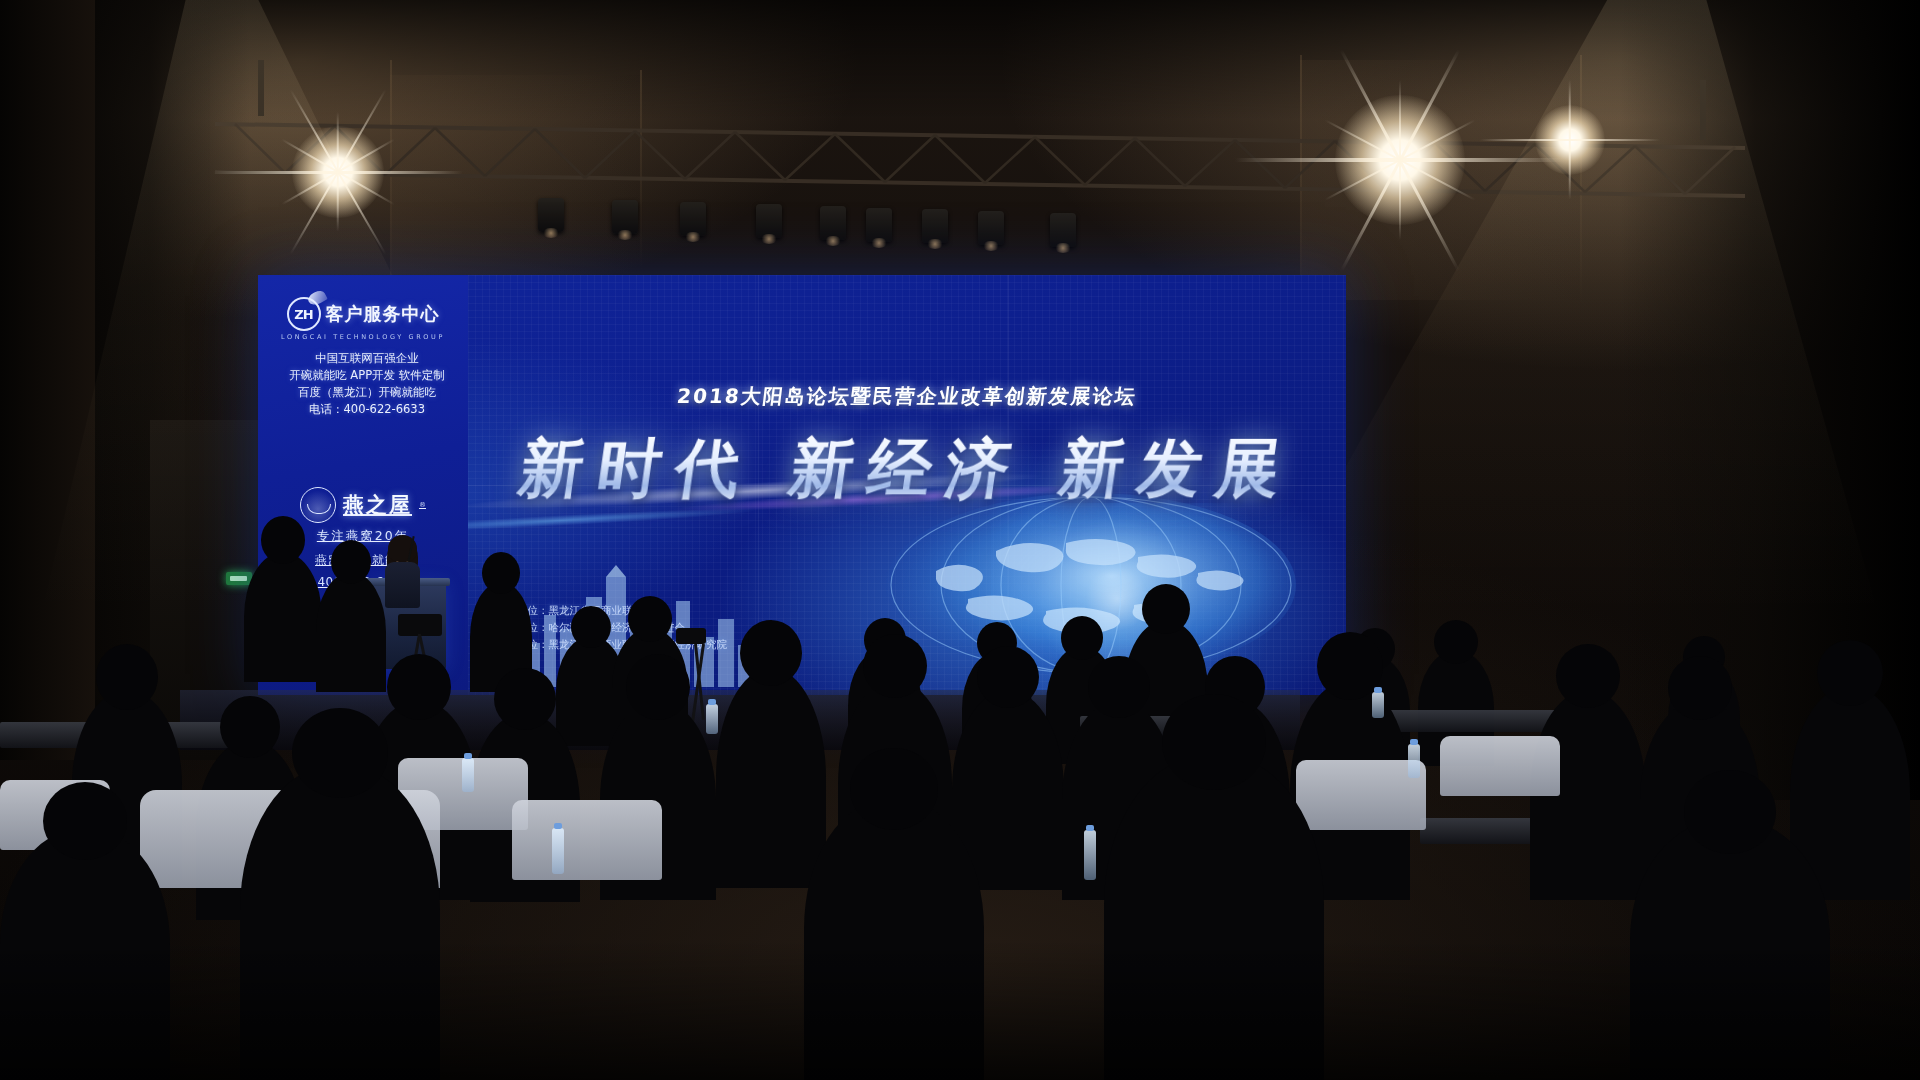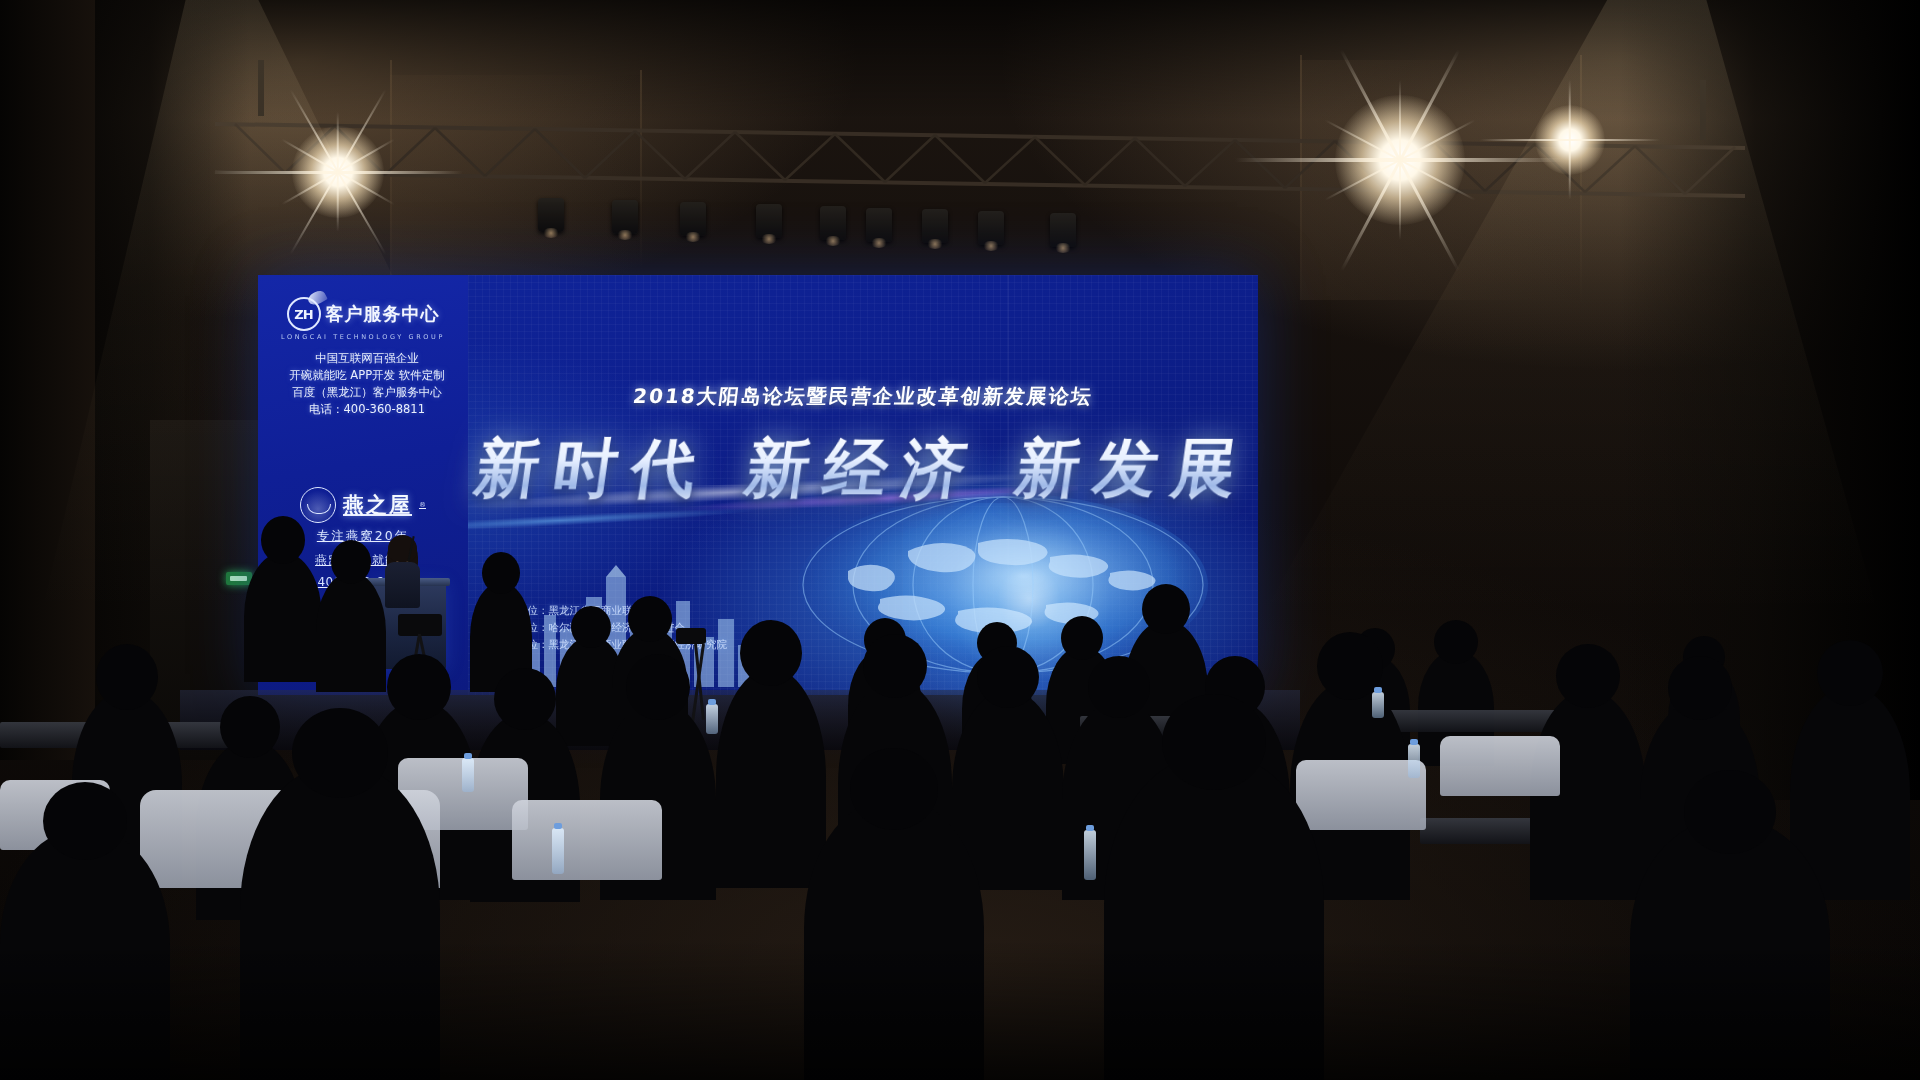--- a/index.html
+++ b/index.html
@@ -36,21 +36,21 @@
 
   .flare{position:absolute;pointer-events:none;}
   .flare .core{position:absolute;left:50%;top:50%;transform:translate(-50%,-50%);
     border-radius:50%;background:radial-gradient(circle,#ffffff 0%,#fff8e8 22%,rgba(255,232,190,.65) 42%,rgba(255,210,150,0) 72%);}
   .flare .ray{position:absolute;left:50%;top:50%;background:linear-gradient(90deg,rgba(255,240,210,0),rgba(255,245,225,.95),rgba(255,240,210,0));
     transform-origin:50% 50%;}
   .beam{position:absolute;pointer-events:none;
     background:linear-gradient(180deg,rgba(255,226,175,.30),rgba(255,210,150,.10) 45%,rgba(255,200,140,0) 100%);}
 
   
-  .screen-wrap{position:absolute;left:258px;top:275px;width:1000px;height:420px;}
+  .screen-wrap{position:absolute;left:258px;top:275px;width:1088px;height:420px;}
   .screen{position:absolute;inset:0;
     background:
       radial-gradient(ellipse 520px 260px at 72% 78%, rgba(70,150,230,.70), rgba(10,30,110,0) 62%),
       radial-gradient(ellipse 420px 220px at 18% 52%, rgba(40,90,190,.45), rgba(10,25,100,0) 70%),
       linear-gradient(165deg,#10259c 0%,#0d1f8e 35%,#0b1c82 60%,#0a1a78 100%);
     box-shadow:0 0 60px rgba(30,70,200,.35);
   }
   .pixelgrid{position:absolute;inset:0;opacity:.33;
     background-image:linear-gradient(rgba(255,255,255,.10) 1px,transparent 1px),
                      linear-gradient(90deg,rgba(255,255,255,.10) 1px,transparent 1px);
@@ -339,22 +339,22 @@
     <div class="sponsor-slab">
       <div class="sponsor-top">
         <div class="logo-lc">
           <span class="lc-mark">ZH</span>
           <span class="lc-cn">客户服务中心</span>
         </div>
         <div class="lc-en">LONGCAI TECHNOLOGY GROUP</div>
         <div class="slab-lines">
           <div>中国互联网百强企业</div>
           <div>开碗就能吃  APP开发  软件定制</div>
-          <div>百度（黑龙江）客户服务中心</div>
-          <div>电话：400-360-8811</div>
+          <div>百度（黑龙江）开碗就能吃</div>
+          <div>电话：400-622-6633</div>
         </div>
       </div>
 
       <div class="sponsor-mid">
         <div class="yzw-row">
           <span class="yzw-mark"></span>
           <span class="yzw-cn">燕之屋</span>
           <span class="yzw-reg">®</span>
         </div>
         <div class="yzw-sub">专注燕窝20年</div>

